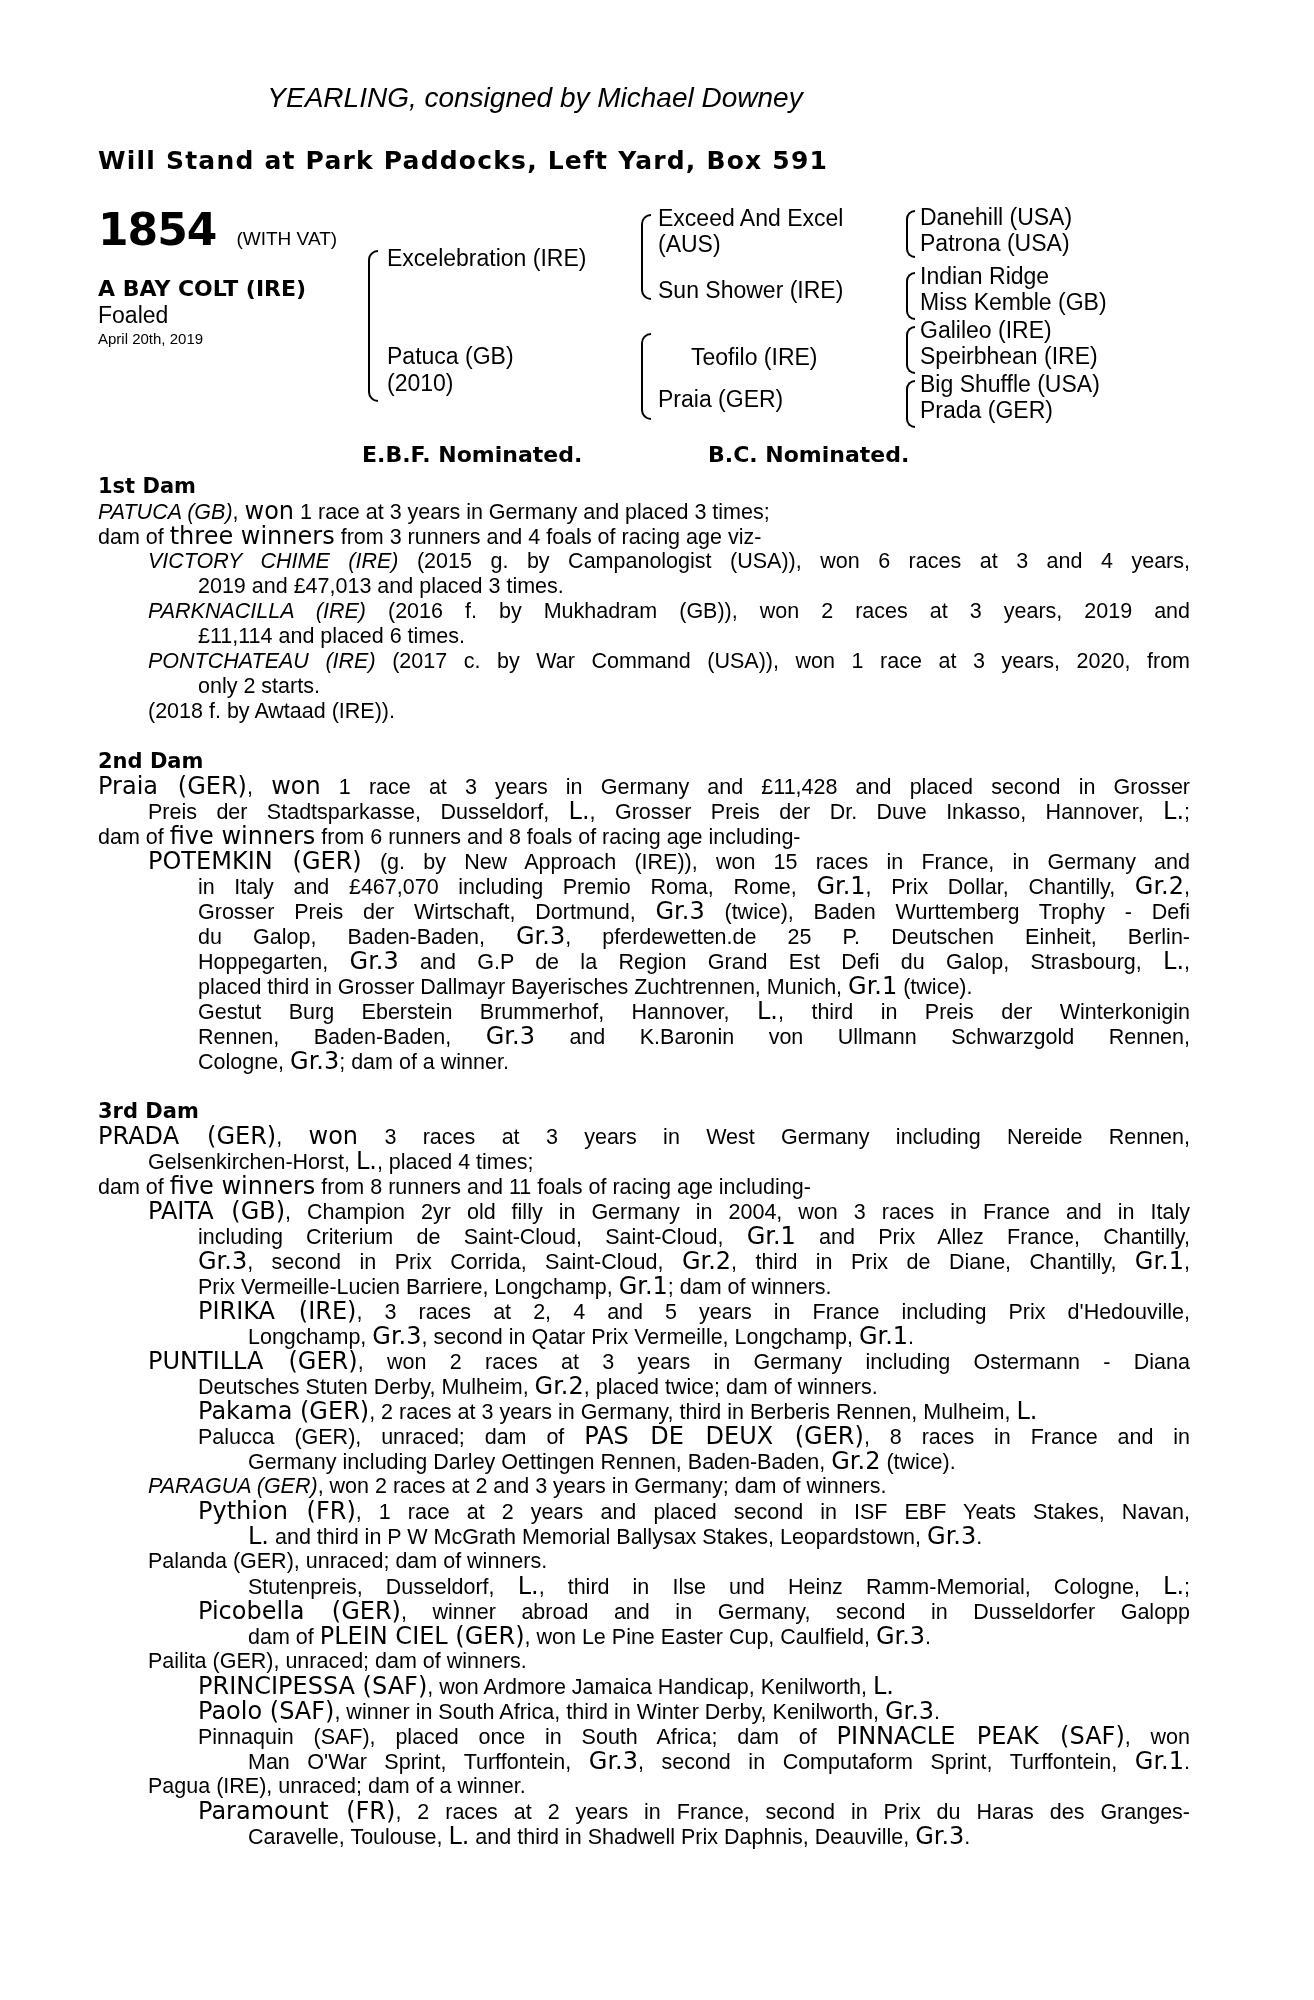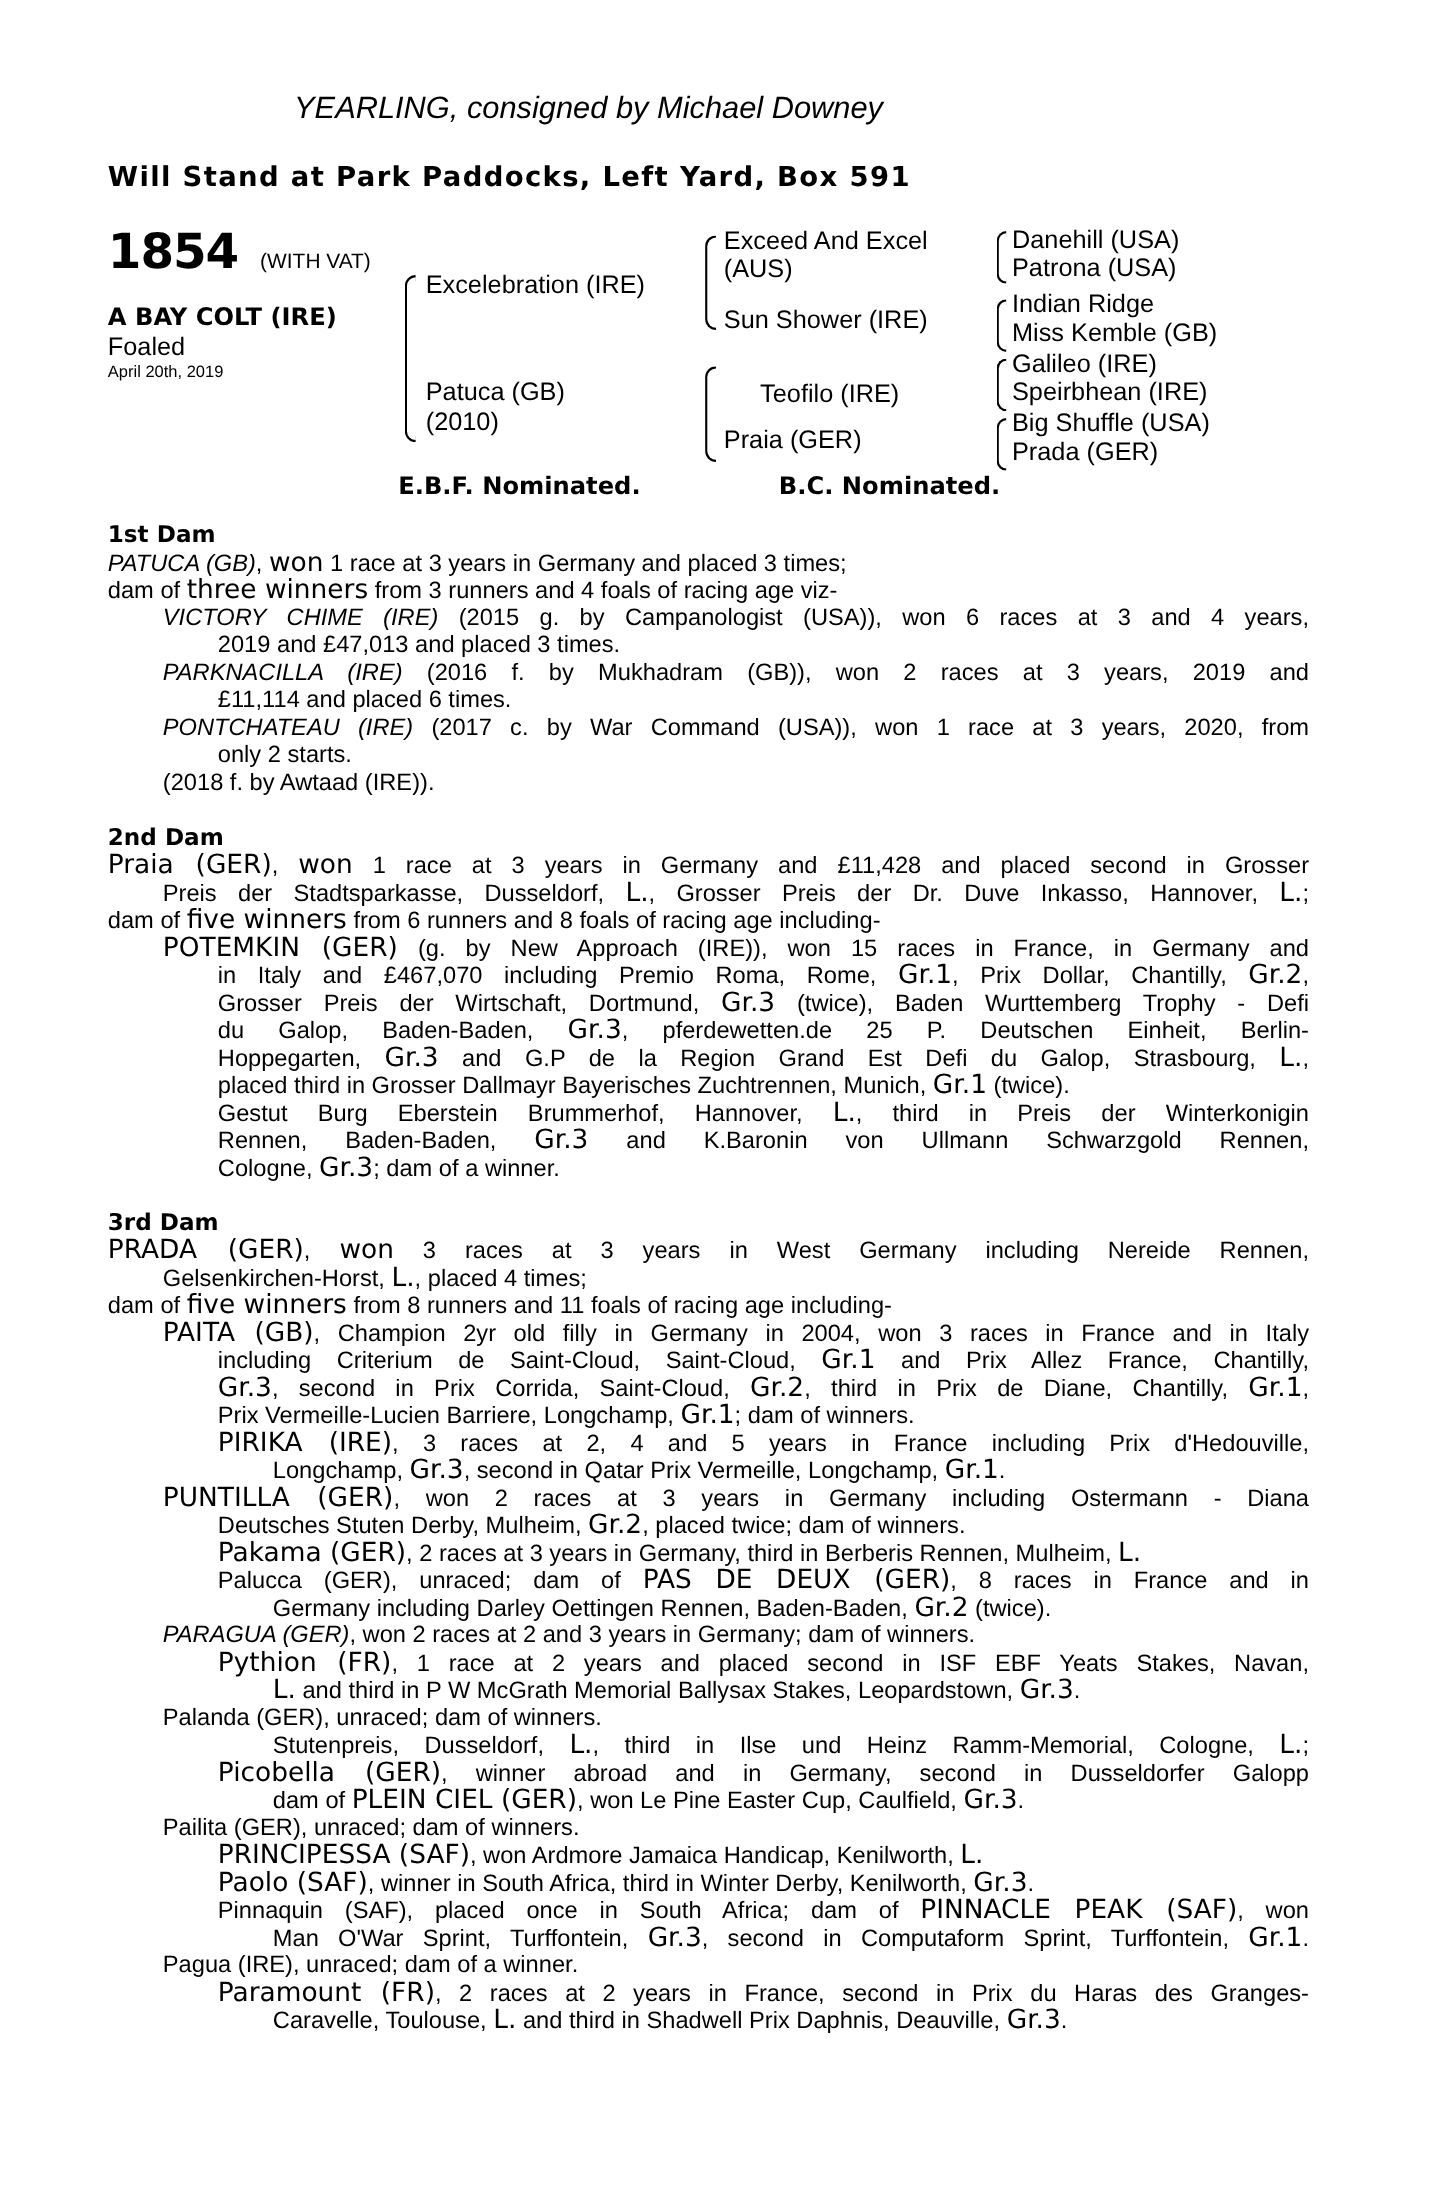--- a/index.html
+++ b/index.html
@@ -6,21 +6,21 @@
   body { width:1314px; height:2000px; position:relative; overflow:hidden;
          font-family:"Liberation Sans", sans-serif; color:#000; }
   .abs { position:absolute; white-space:nowrap; }
   .title { left:0; width:1050px; top:82px; text-align:center; font-size:28px; font-style:italic; padding-left:20px; box-sizing:border-box; }
   .stand { left:98px; top:146px; font-size:25px; font-weight:bold; letter-spacing:1.2px; font-family:"DejaVu Sans", sans-serif; }
   .lot { left:98px; top:204px; font-family:"DejaVu Sans", sans-serif; font-weight:bold; font-size:44px; letter-spacing:-1px; }
   .vat { font-family:"Liberation Sans", sans-serif; font-weight:normal; font-size:19px; letter-spacing:0; margin-left:20px; }
   .colt { left:98px; top:276px; font-family:"DejaVu Sans", sans-serif; font-weight:bold; font-size:22px; }
   .foaled { left:98px; font-size:23px; }
   .ped { font-size:23px; }
-  .nom { font-family:"DejaVu Sans", sans-serif; font-weight:bold; font-size:22px; }
+  .nom { font-family:"DejaVu Sans", sans-serif; font-weight:bold; font-size:22px;margin-top:12px; }
   .brace { position:absolute; border:2px solid #000; border-right:none; }
   .brace-l { border-radius:10px 0 0 10px; }
   .body { position:absolute; left:98px; top:474px; width:1092px; font-size:21.5px; line-height:25px; }
   .section { margin-bottom:25px; }
   .hdr { font-family:"DejaVu Sans", sans-serif; font-weight:bold; font-size:21px; }
   .ln { display:block; text-align:justify; text-align-last:justify; white-space:nowrap; height:25px; overflow:visible; }
   .ln.last { text-align-last:left; }
   .i0 { padding-left:0; }
   .i1 { padding-left:50px; }
   .i2 { padding-left:100px; }

